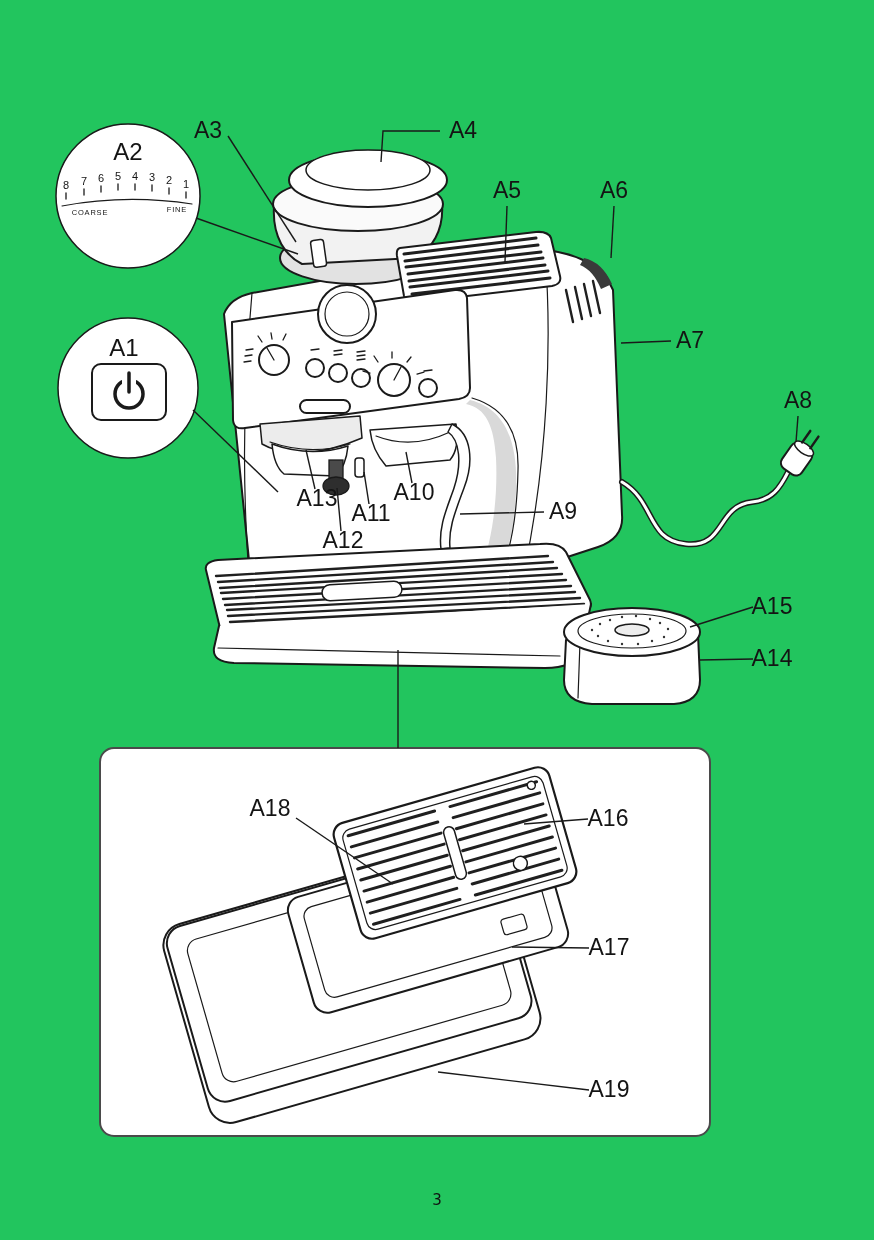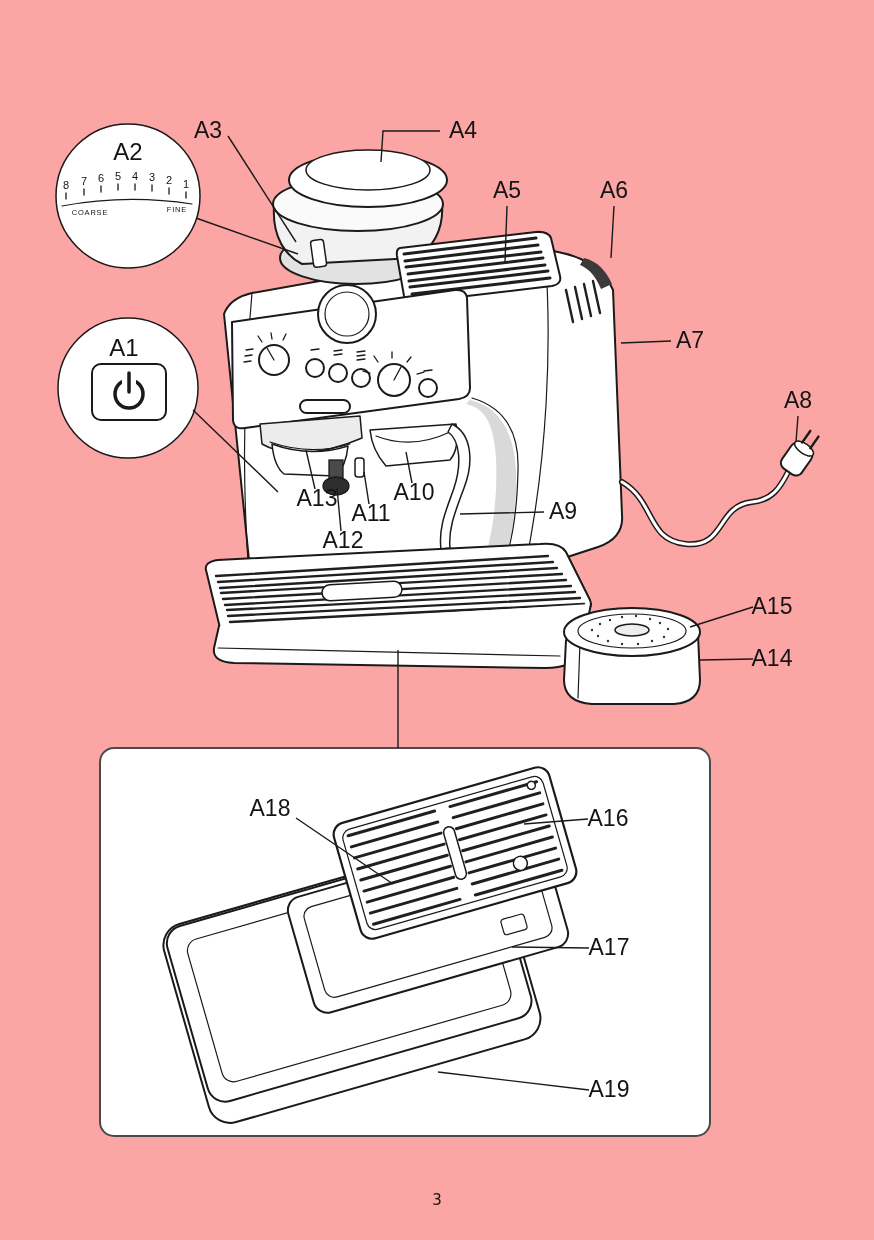--- a/index.html
+++ b/index.html
@@ -1,16 +1,16 @@
 <!DOCTYPE html>
 <html><head>
 <meta charset="utf-8">
 <style>
   html,body{margin:0;padding:0;background:#ffffff;}
-  .sheet{position:relative;width:874px;height:1240px;background:#fca5a5;overflow:hidden;
+  .sheet{position:relative;width:874px;height:1240px;background:#22c55e;overflow:hidden;
          font-family:"Liberation Sans",sans-serif;}
   svg{display:block;}
   .callout{font-size:23px;fill:#141414;text-anchor:middle;font-family:"Liberation Sans",sans-serif;}
   .inset-label{font-size:24px;fill:#141414;text-anchor:middle;}
   .dial-num{font-size:11px;fill:#141414;text-anchor:middle;font-family:"Liberation Sans",sans-serif;}
   .dial-word{font-size:7.5px;letter-spacing:.8px;fill:#141414;text-anchor:middle;}
   .pagenum{font-size:15px;fill:#111;text-anchor:middle;font-family:"DejaVu Sans",sans-serif;}
   .ln{stroke:#1a1a1a;stroke-width:1.4;fill:none;}
   .o2{stroke:#1a1a1a;stroke-width:2;fill:#ffffff;stroke-linejoin:round;stroke-linecap:round;}
   .o15{stroke:#1a1a1a;stroke-width:1.5;fill:#ffffff;stroke-linejoin:round;stroke-linecap:round;}

